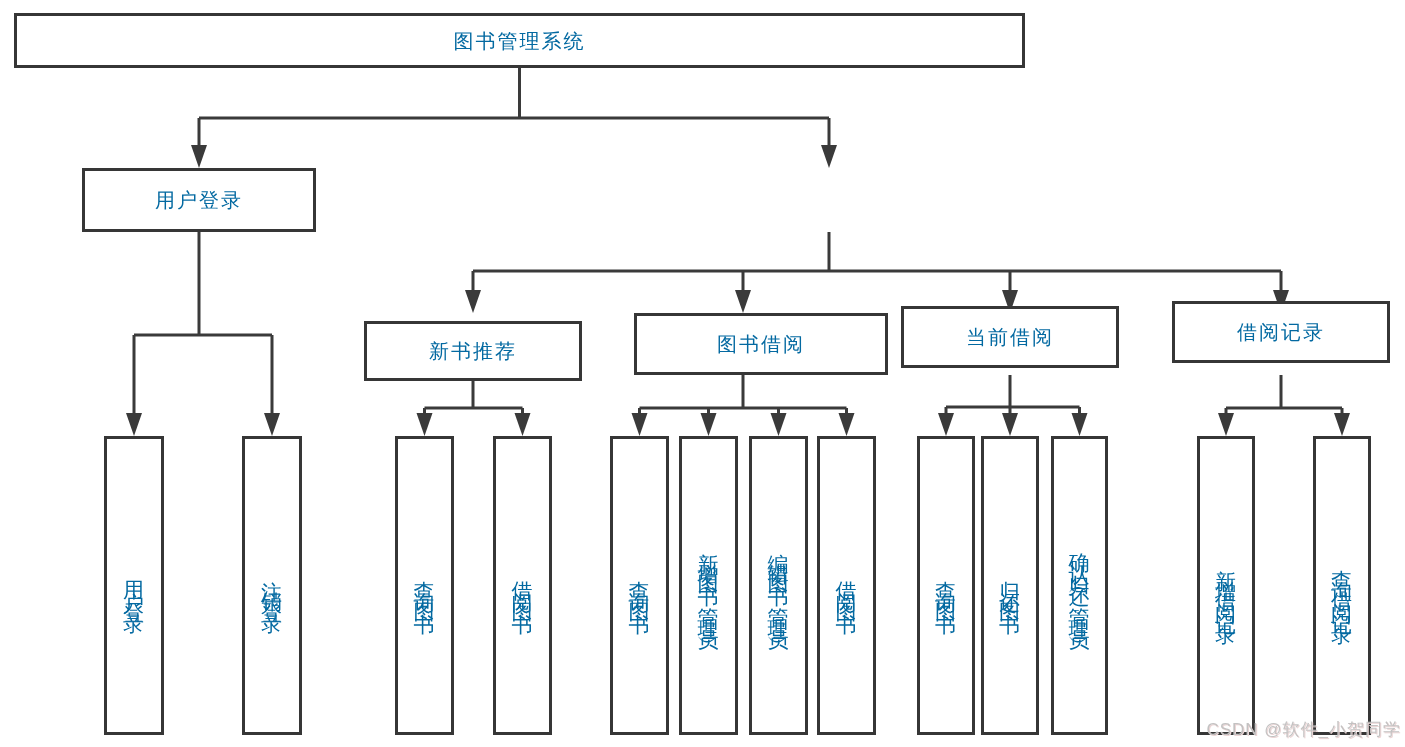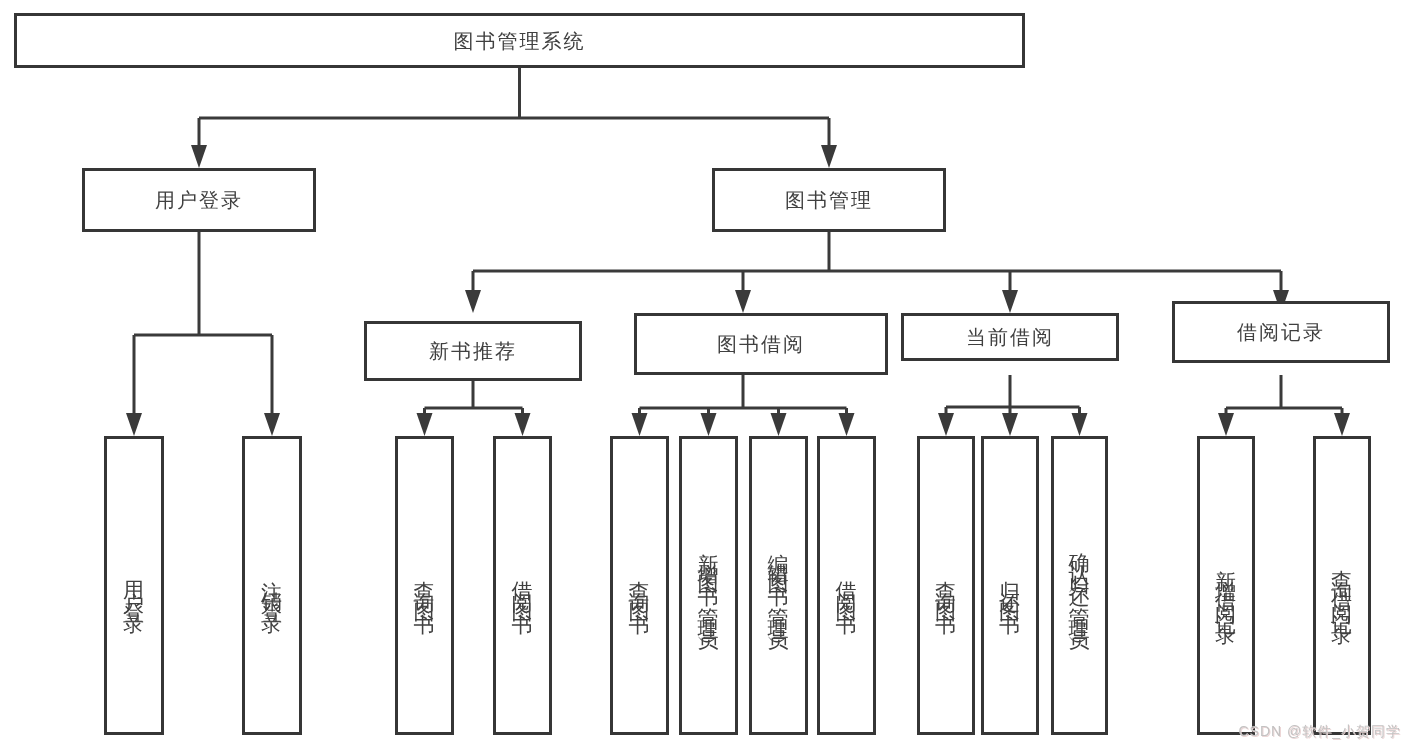--- a/index.html
+++ b/index.html
@@ -17,40 +17,40 @@
     width: 1405px; height: 747px;
   }
   .box {
     position: absolute;
     box-sizing: border-box;
     border: 3px solid #363636;
     background: #ffffff;
     display: flex;
     align-items: center;
     justify-content: center;
-    color: #404040;
+    color: #0369a1;
   }
   .h-box span {
     font-size: 20px;
     letter-spacing: 2px;
     white-space: nowrap;
     line-height: 1;
   }
   .v-box span {
     writing-mode: vertical-rl;
     text-orientation: mixed;
     font-size: 21px;
     letter-spacing: 11px;
     line-height: 1;
   }
   .watermark {
     position: absolute;
     right: 4px;
     bottom: 6px;
-    font-size: 14px;
+    font-size: 17px;
     color: #c3c2c2;
     text-shadow: 1px 1px 0 #ecd6d6;
     white-space: nowrap;
     letter-spacing: 1px;
   }
 </style>
 </head>
 <body>
 
 <div class="stage">
@@ -91,31 +91,28 @@
     <path d="M1334 413 h16 l-8 23 z" fill="#3a3a3a"></path>
   </svg>
 
   <div class="box h-box" style="left:14px;top:13px;width:1011px;height:55px">
     <span>图书管理系统</span>
   </div>
 
   <div class="box h-box" style="left:82px;top:168px;width:234px;height:64px">
     <span>用户登录</span>
   </div>
-  <div class="box h-box" style="left:712px;top:168px;width:234px;height:64px">
-    <span>图书管理</span>
-  </div>
 
   <div class="box h-box" style="left:364px;top:321px;width:218px;height:60px">
     <span>新书推荐</span>
   </div>
   <div class="box h-box" style="left:634px;top:313px;width:254px;height:62px">
     <span>图书借阅</span>
   </div>
-  <div class="box h-box" style="left:901px;top:313px;width:218px;height:48px">
+  <div class="box h-box" style="left:901px;top:306px;width:218px;height:62px">
     <span>当前借阅</span>
   </div>
   <div class="box h-box" style="left:1172px;top:301px;width:218px;height:62px">
     <span>借阅记录</span>
   </div>
 
   <div class="box v-box" style="left:104px;top:436px;width:60px;height:299px">
     <span>用户登录</span>
   </div>
   <div class="box v-box" style="left:242px;top:436px;width:60px;height:299px">

